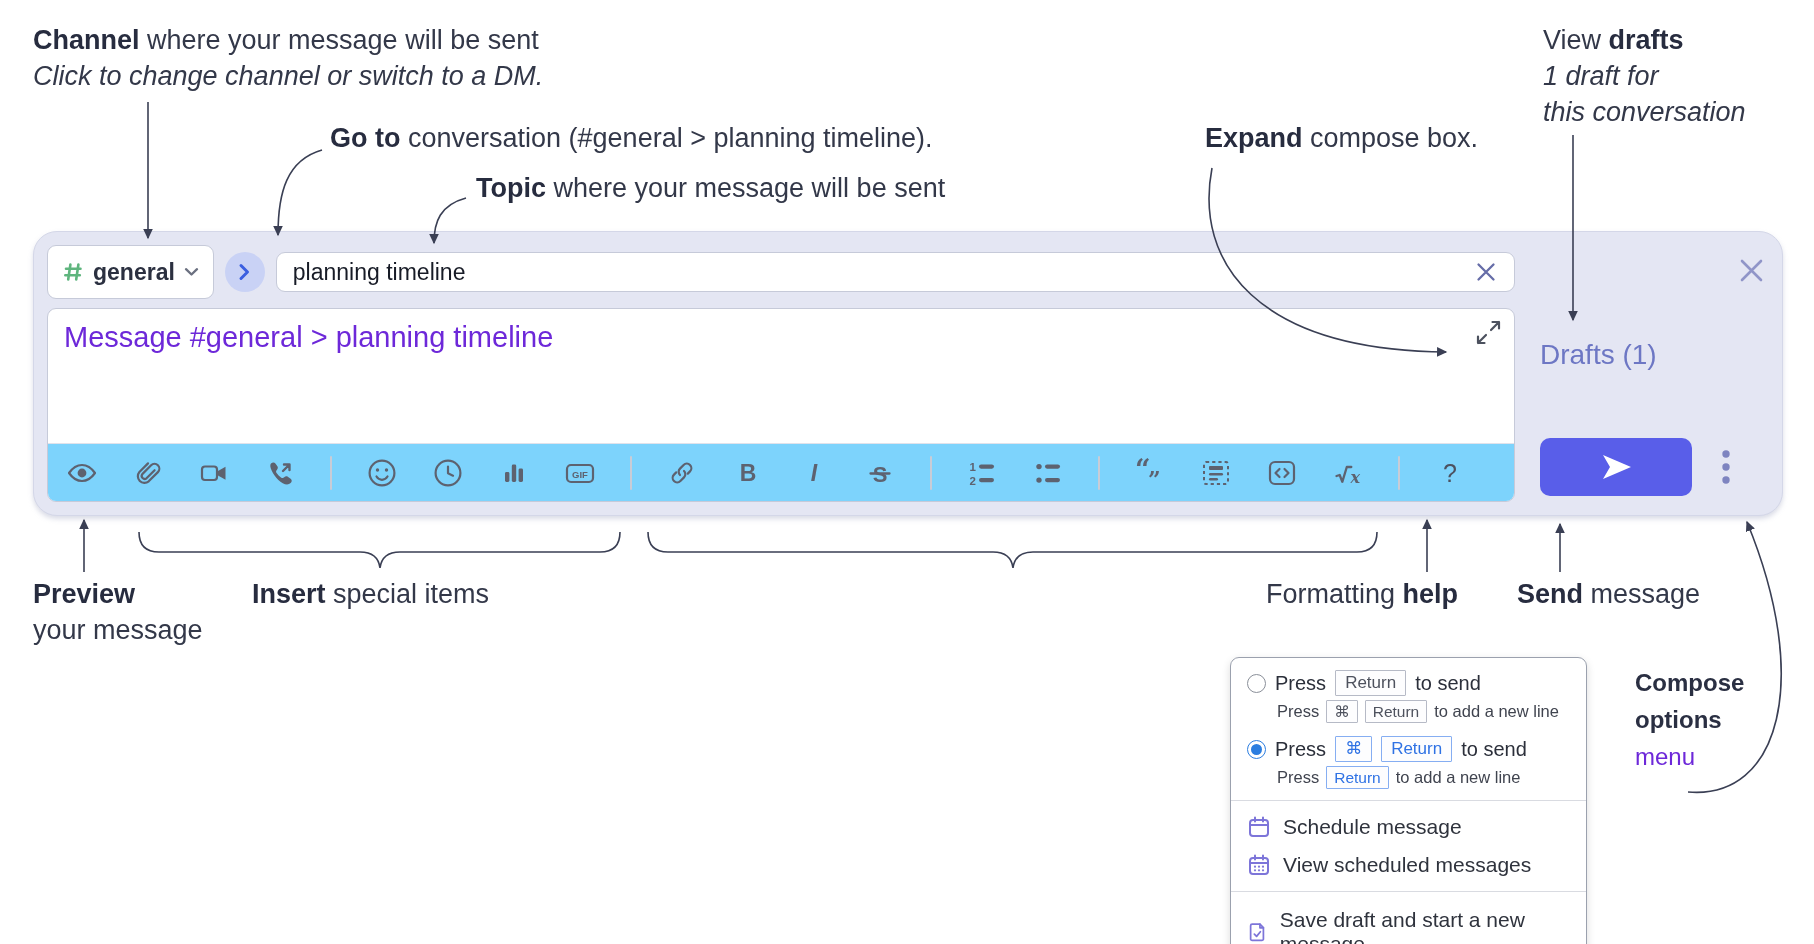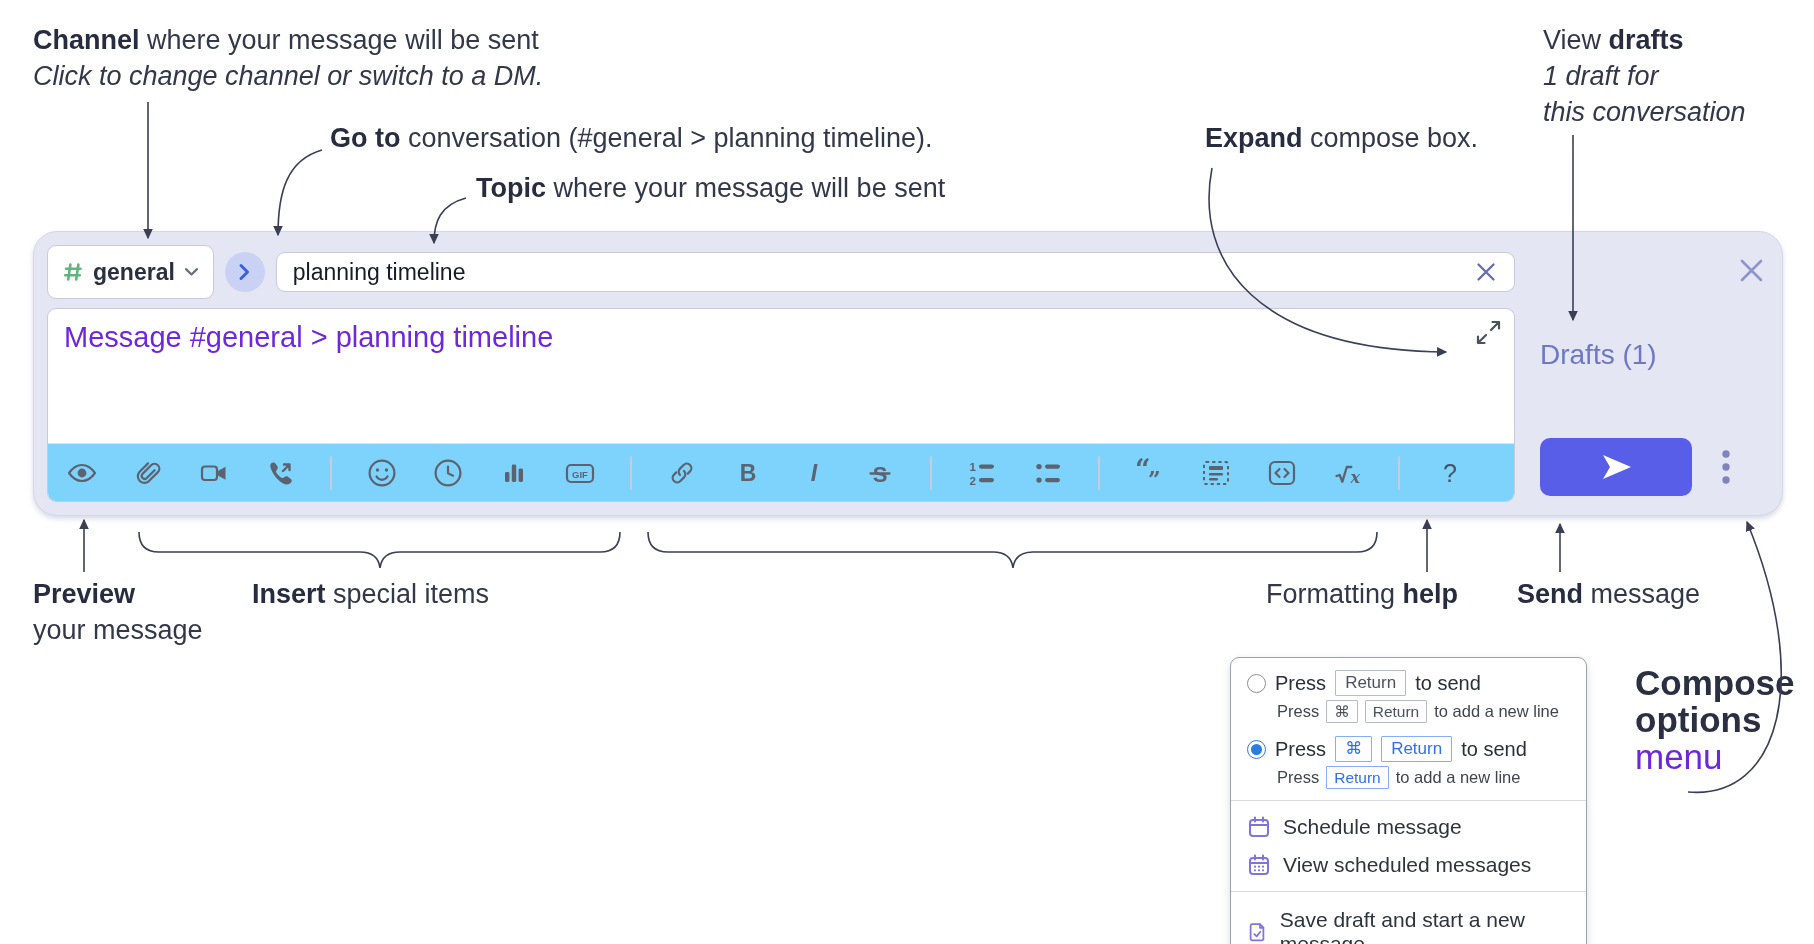--- a/index.html
+++ b/index.html
@@ -53,21 +53,21 @@
   .pm-sec3{padding:9px 16px;}
   .pm-item{display:flex;align-items:center;gap:12px;padding:7px 0;font-size:21px;color:#2f333d;cursor:pointer;}
   .radio{width:19px;height:19px;border:1.5px solid #8a8f99;border-radius:50%;box-sizing:border-box;
          flex:none;position:relative;cursor:pointer;}
   .radio.sel{border-color:#2b7de0;}
   .radio.sel::after{content:"";position:absolute;inset:3px;border-radius:50%;background:#2b7de0;}
   .kc{border:1px solid #b6bac6;border-radius:1px;padding:0 9px;font-size:17px;line-height:24px;
       color:#4e525e;background:#fdfdfe;white-space:nowrap;}
   .kc.sm{font-size:15.5px;padding:0 7px;line-height:21px;}
   .kc.blue{border-color:#86aef2;color:#2f72e4;}
-  .opts-label{position:absolute;left:1635px;top:664px;font-size:35px;line-height:37px;
+  .opts-label{position:absolute;left:1635px;top:664px;font-size:24px;line-height:37px;
               color:#2a2f42;font-weight:700;}
   .opts-label .reg{font-weight:400;color:#6d28d9;}
 </style>
 </head>
 <body>
 
 <div class="canvas">
 
   <svg class="overlay" width="1814" height="944" viewBox="0 0 1814 944">
     <defs>

